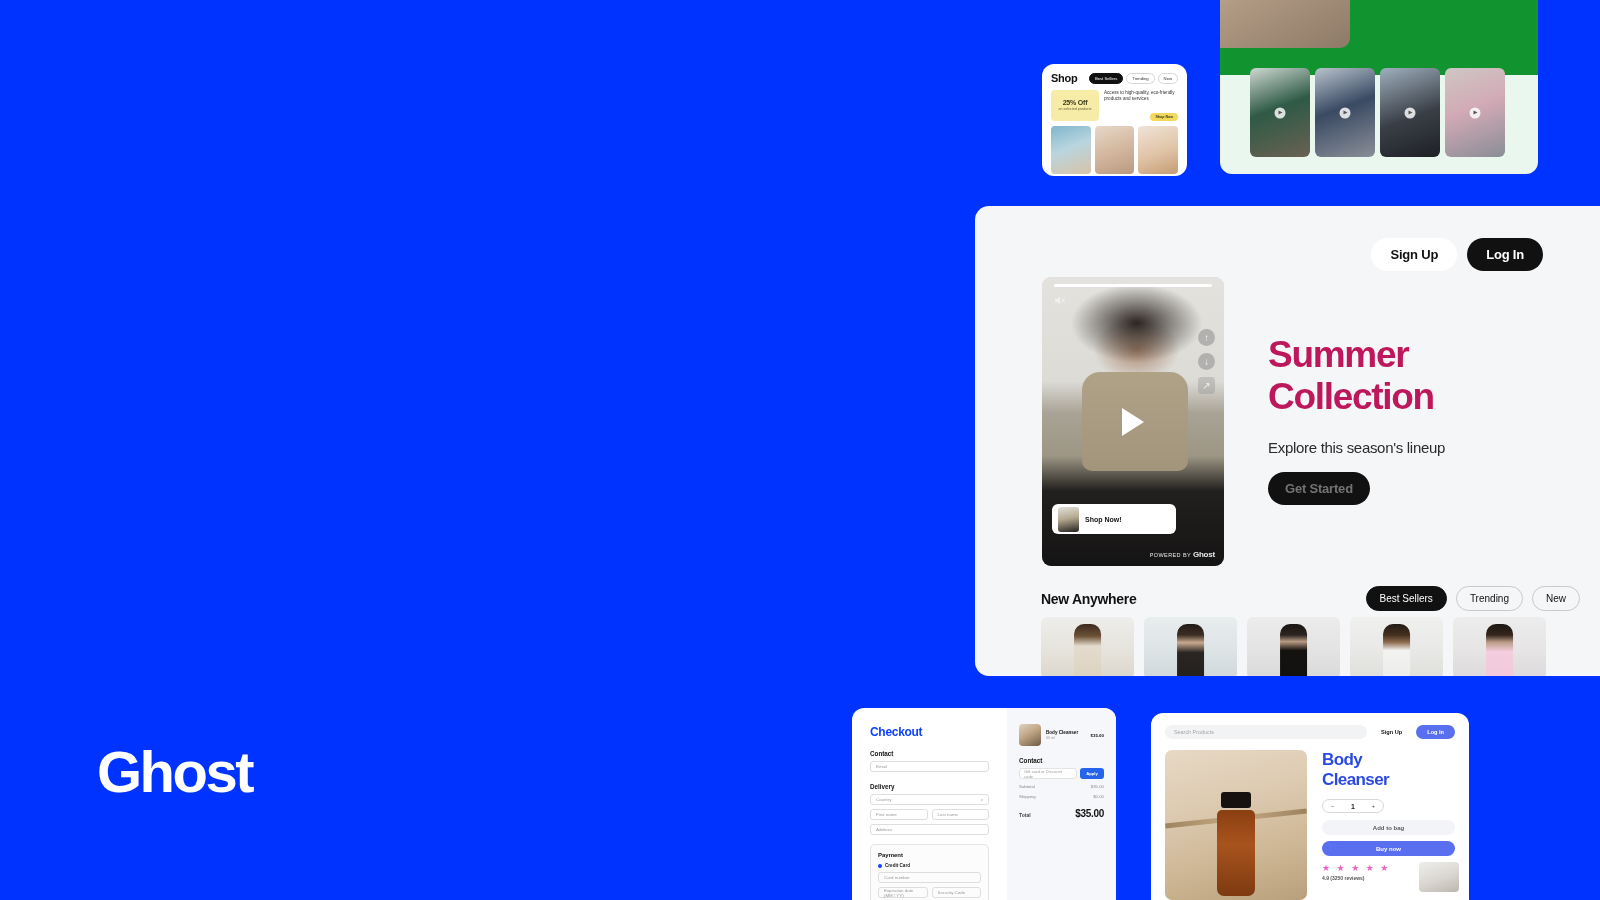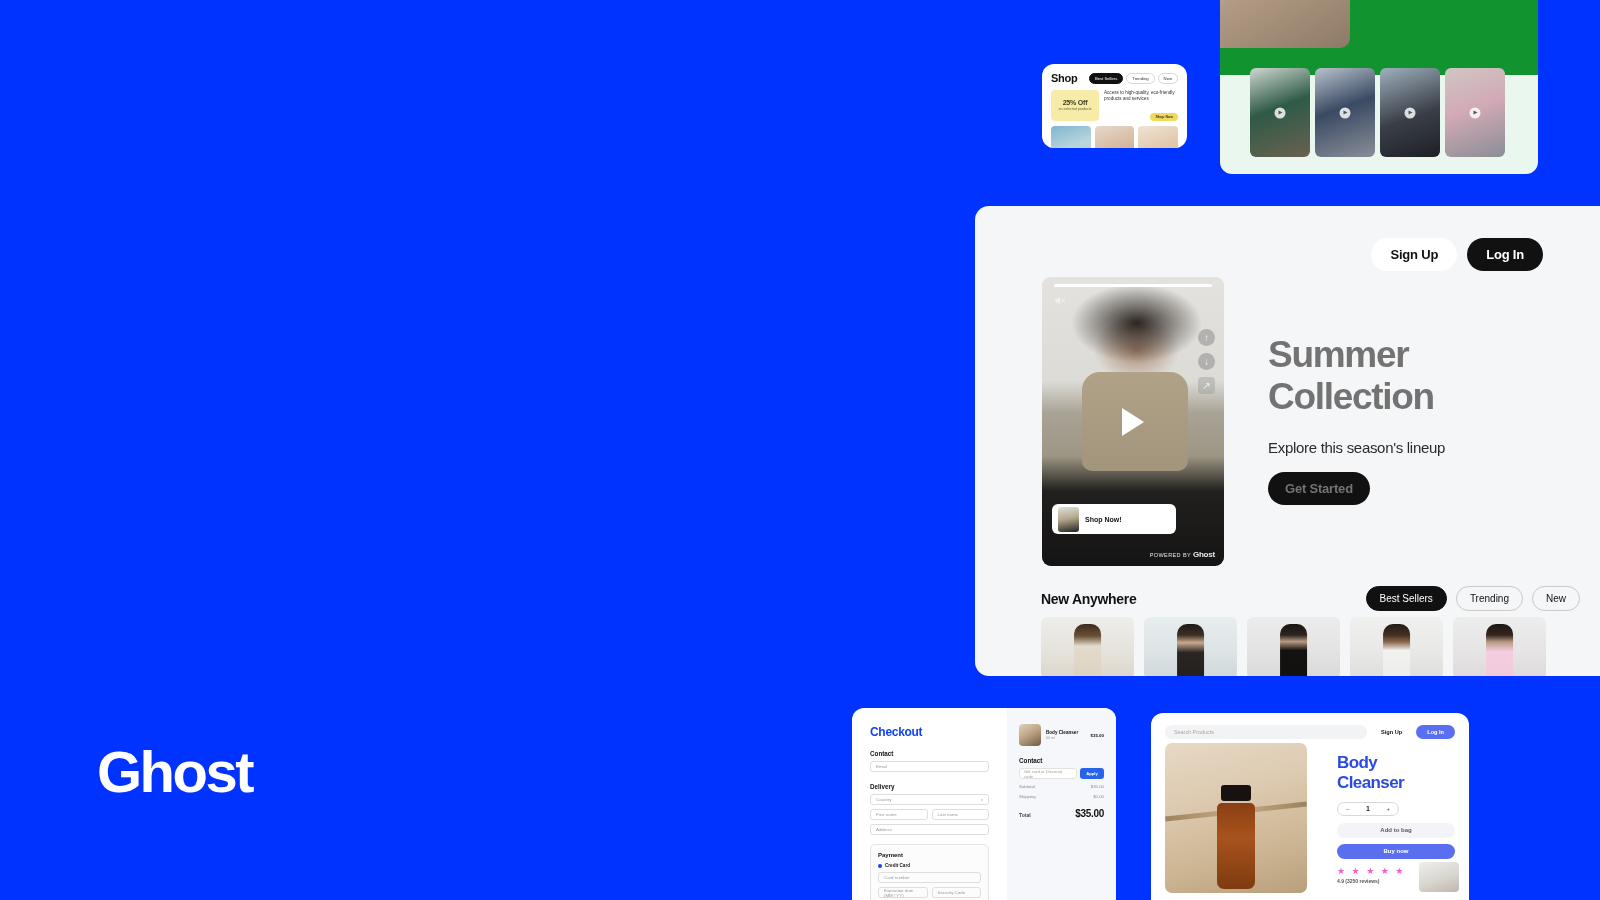--- a/index.html
+++ b/index.html
@@ -34,21 +34,21 @@
     font-size: 58px;
     font-weight: 700;
     letter-spacing: -2.5px;
   }
 
   
   .card { position: absolute; border-radius: 14px; overflow: hidden; background: #ffffff; }
 
   
   #shop-card {
-    left: 1042px; top: 64px; width: 145px; height: 84px;
+    left: 1042px; top: 64px; width: 145px; height: 112px;
     background: #ffffff; border-radius: 12px; padding: 8px 9px 0 9px;
   }
   #shop-card .sc-head { display: flex; align-items: center; justify-content: space-between; }
   #shop-card .sc-title { font-size: 11px; font-weight: 700; color: #111; letter-spacing: -0.3px; }
   #shop-card .sc-pills { display: flex; gap: 3px; align-items: center; }
   #shop-card .sc-pill {
     font-size: 4.2px; padding: 2px 5px; border-radius: 8px;
     border: 0.5px solid #d7d7d7; color: #333; background: #fff; white-space: nowrap;
   }
   #shop-card .sc-pill.active { background: #111; color: #fff; border-color: #111; }
@@ -171,21 +171,21 @@
   #video-player .vp-brand {
     position: absolute; right: 9px; bottom: 7px;
     font-size: 5.5px; color: #e9e9e9; letter-spacing: .4px;
   }
   #video-player .vp-brand b { font-size: 8px; letter-spacing: -0.2px; }
 
   
   #hero-copy { position: absolute; left: 293px; top: 110px; width: 300px; }
   #hero-copy .h-off { color: #F062C8; font-size: 23px; font-weight: 400; letter-spacing: -0.4px; }
   #hero-copy .h-title {
-    color: #737373; font-size: 37px; line-height: 42px; font-weight: 700;
+    color: #be185d; font-size: 37px; line-height: 42px; font-weight: 700;
     letter-spacing: -1.3px; margin-top: 18px; white-space: pre-line;
   }
   #hero-copy .h-sub { color: #2b2b2b; font-size: 15px; margin-top: 21px; letter-spacing: -0.3px; }
   #hero-copy .h-cta {
     display: inline-block; margin-top: 16px; background: #111111; color: #737373;
     font-size: 13px; font-weight: 700; padding: 9px 17px; border-radius: 999px; letter-spacing: -0.2px;
   }
 
   
   #arrivals-head {
@@ -280,21 +280,21 @@
   #product-card .pc-top { display: flex; align-items: center; gap: 8px; }
   #product-card .pc-search {
     flex: 1; height: 14px; border-radius: 999px; background: #F2F3F5;
     font-size: 5.4px; color: #a6a6a6; display: flex; align-items: center; padding: 0 9px;
   }
   #product-card .pc-signup { font-size: 5.6px; font-weight: 700; color: #111; padding: 3px 6px; }
   #product-card .pc-login {
     font-size: 5.6px; font-weight: 700; color: #ffffff; background: #5A6FF0;
     padding: 4px 11px; border-radius: 999px;
   }
-  #product-card .pc-body { display: flex; gap: 30px; margin-top: 4px; align-items: center; }
+  #product-card .pc-body { display: flex; gap: 15px; margin-top: 11px; }
   #product-card .pc-img {
     width: 142px; height: 150px; border-radius: 7px;
     background: linear-gradient(165deg,#e7d9c5 0%,#ddcab1 35%,#cdb693 70%,#b9a07d 100%);
     position: relative; overflow: hidden;
   }
   #product-card .pc-bottle {
     position: absolute; left: 50%; top: 40%; transform: translateX(-50%);
     width: 38px; height: 86px; border-radius: 5px 5px 7px 7px;
     background: linear-gradient(180deg,#8a3f11 0%,#a8531d 40%,#7e3a10 100%);
   }

